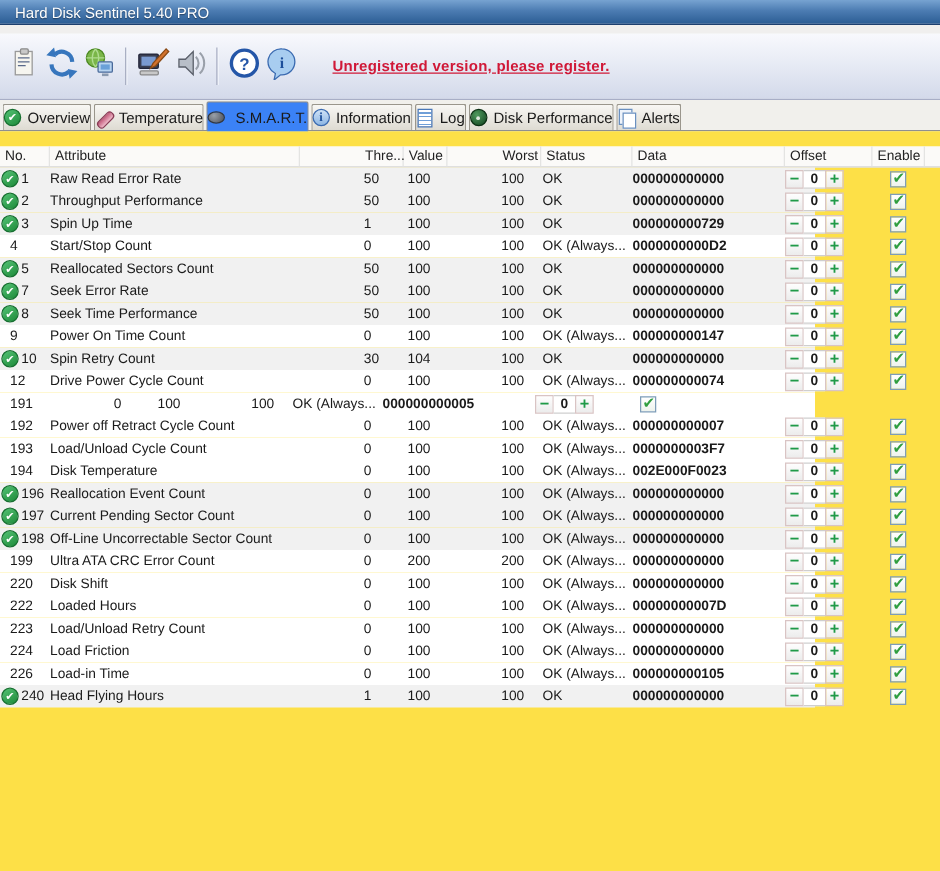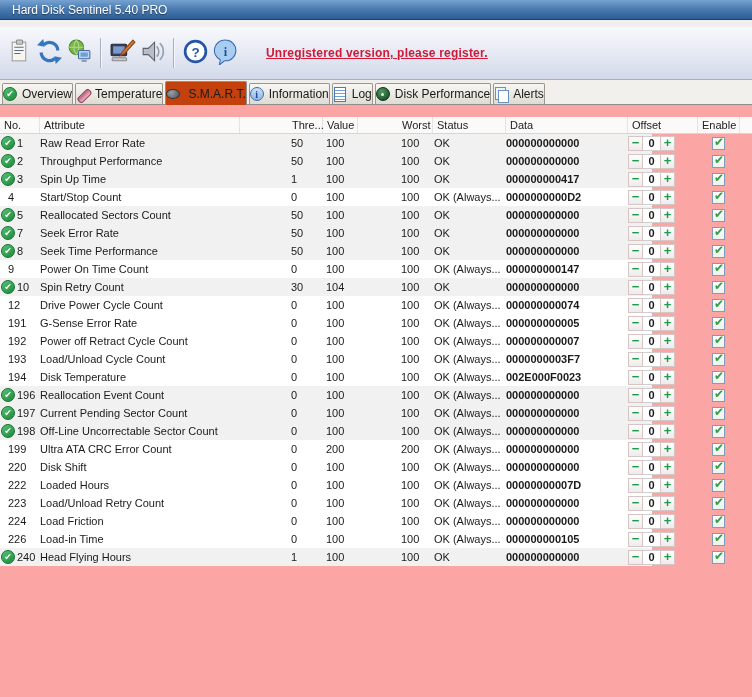--- a/index.html
+++ b/index.html
@@ -43,21 +43,21 @@
   }
   .tab {
     height:21px; display:flex; align-items:center; gap:5px; padding:0 0;
     background:linear-gradient(#f8f7f4, #dedbd2);
     border:1px solid #9a968c; border-bottom:none;
     border-radius:2px 2px 0 0; margin-right:2px; font-size:12px; white-space:nowrap;
     cursor:default;
     margin-top:37px;
   }
   .tab.active {
-    height:24px; background:#c2410c; border-color:#8f8f8f;
+    height:24px; background:#3b82f6; border-color:#8f8f8f;
     position:relative; z-index:2; margin-bottom:-1px;gap:8px;
   }
 
   
   .ic { width:14px; height:14px; position:relative; display:inline-flex; align-items:center; justify-content:center; flex:0 0 auto; }
   .ic-overview-icon { border-radius:50%; background:linear-gradient(145deg,#54c274,#1d8a3a); border:1px solid #177031; }
   .ic-overview-icon::after { content:"✔"; color:#fff; font-size:9px; font-weight:bold; }
   .ic-temperature-icon::after {
     content:""; position:absolute; left:5px; top:1px; width:5px; height:14px; border-radius:3px;
     background:linear-gradient(90deg,#c05a7a,#f0b8c8); border:1px solid #8a3a55; transform:rotate(45deg);
@@ -75,21 +75,21 @@
   .ic-disk-performance-icon { border-radius:50%; background:radial-gradient(circle at 38% 32%, #4f9a5e, #10421e); border:1px solid #0b3014; }
   .ic-disk-performance-icon::after { content:""; width:3px; height:3px; border-radius:50%; background:#dfe8df; }
   .ic-alerts-icon::before {
     content:""; position:absolute; left:1px; top:0; width:9px; height:11px; background:#eef3fa; border:1px solid #6a90c0;
   }
   .ic-alerts-icon::after {
     content:""; position:absolute; left:4px; top:3px; width:9px; height:11px; background:#ffffff; border:1px solid #6a90c0;
   }
 
   
-  .pane { flex:1 1 auto; background:#fca5a5; overflow:hidden; }
+  .pane { flex:1 1 auto; background:#fde047; overflow:hidden; }
   .smart-table { margin-top:12px; font-size:11px; }
 
   .thead { display:flex; height:17px; width:752px; background:#fbfaf8; border-bottom:1px solid #d6d6d6; align-items:stretch; color:#222; }
   .hcell { display:flex; align-items:center; padding-left:4px; border-right:1px solid #e4e4e2; }
   .hfill { flex:1 1 auto; border-right:none; }
 
   .w-no{width:40px;flex:0 0 40px;} .w-attr{width:200px;flex:0 0 200px;}
   .w-thr{width:35px;flex:0 0 35px;margin-left:48px;} .w-val{width:35px;flex:0 0 35px;}
   .w-worst{width:35px;flex:0 0 35px;margin-left:40px;} .w-status{width:73px;flex:0 0 73px;}
   .w-data{width:122px;flex:0 0 122px;} .w-offset{width:70px;flex:0 0 70px;}
@@ -297,21 +297,21 @@
           <div class="trow flagged">
             <div class="cell w-no">
               <span class="okicon"></span>
               <span class="no-num">3</span>
             </div>
             <div class="cell w-attr c-attr">Spin Up Time</div>
             <div class="cell w-thr c-num">1</div>
             <div class="cell w-val c-num">100</div>
             <div class="cell w-worst c-num">100</div>
             <div class="cell w-status c-status">OK</div>
-            <div class="cell w-data c-data">000000000417</div>
+            <div class="cell w-data c-data">000000000729</div>
             <div class="cell w-offset">
               <div class="offsetwrap">
                 <div class="obtn minus"></div>
                 <div class="oval">0</div>
                 <div class="obtn plus"></div>
               </div>
             </div>
             <div class="cell w-enable">
               <div class="checkbox checked"></div>
             </div>
@@ -464,21 +464,20 @@
               </div>
             </div>
             <div class="cell w-enable">
               <div class="checkbox checked"></div>
             </div>
           </div>
           <div class="trow">
             <div class="cell w-no">
               <span class="no-num noicon">191</span>
             </div>
-            <div class="cell w-attr c-attr">G-Sense Error Rate</div>
             <div class="cell w-thr c-num">0</div>
             <div class="cell w-val c-num">100</div>
             <div class="cell w-worst c-num">100</div>
             <div class="cell w-status c-status">OK (Always...</div>
             <div class="cell w-data c-data">000000000005</div>
             <div class="cell w-offset">
               <div class="offsetwrap">
                 <div class="obtn minus"></div>
                 <div class="oval">0</div>
                 <div class="obtn plus"></div>

